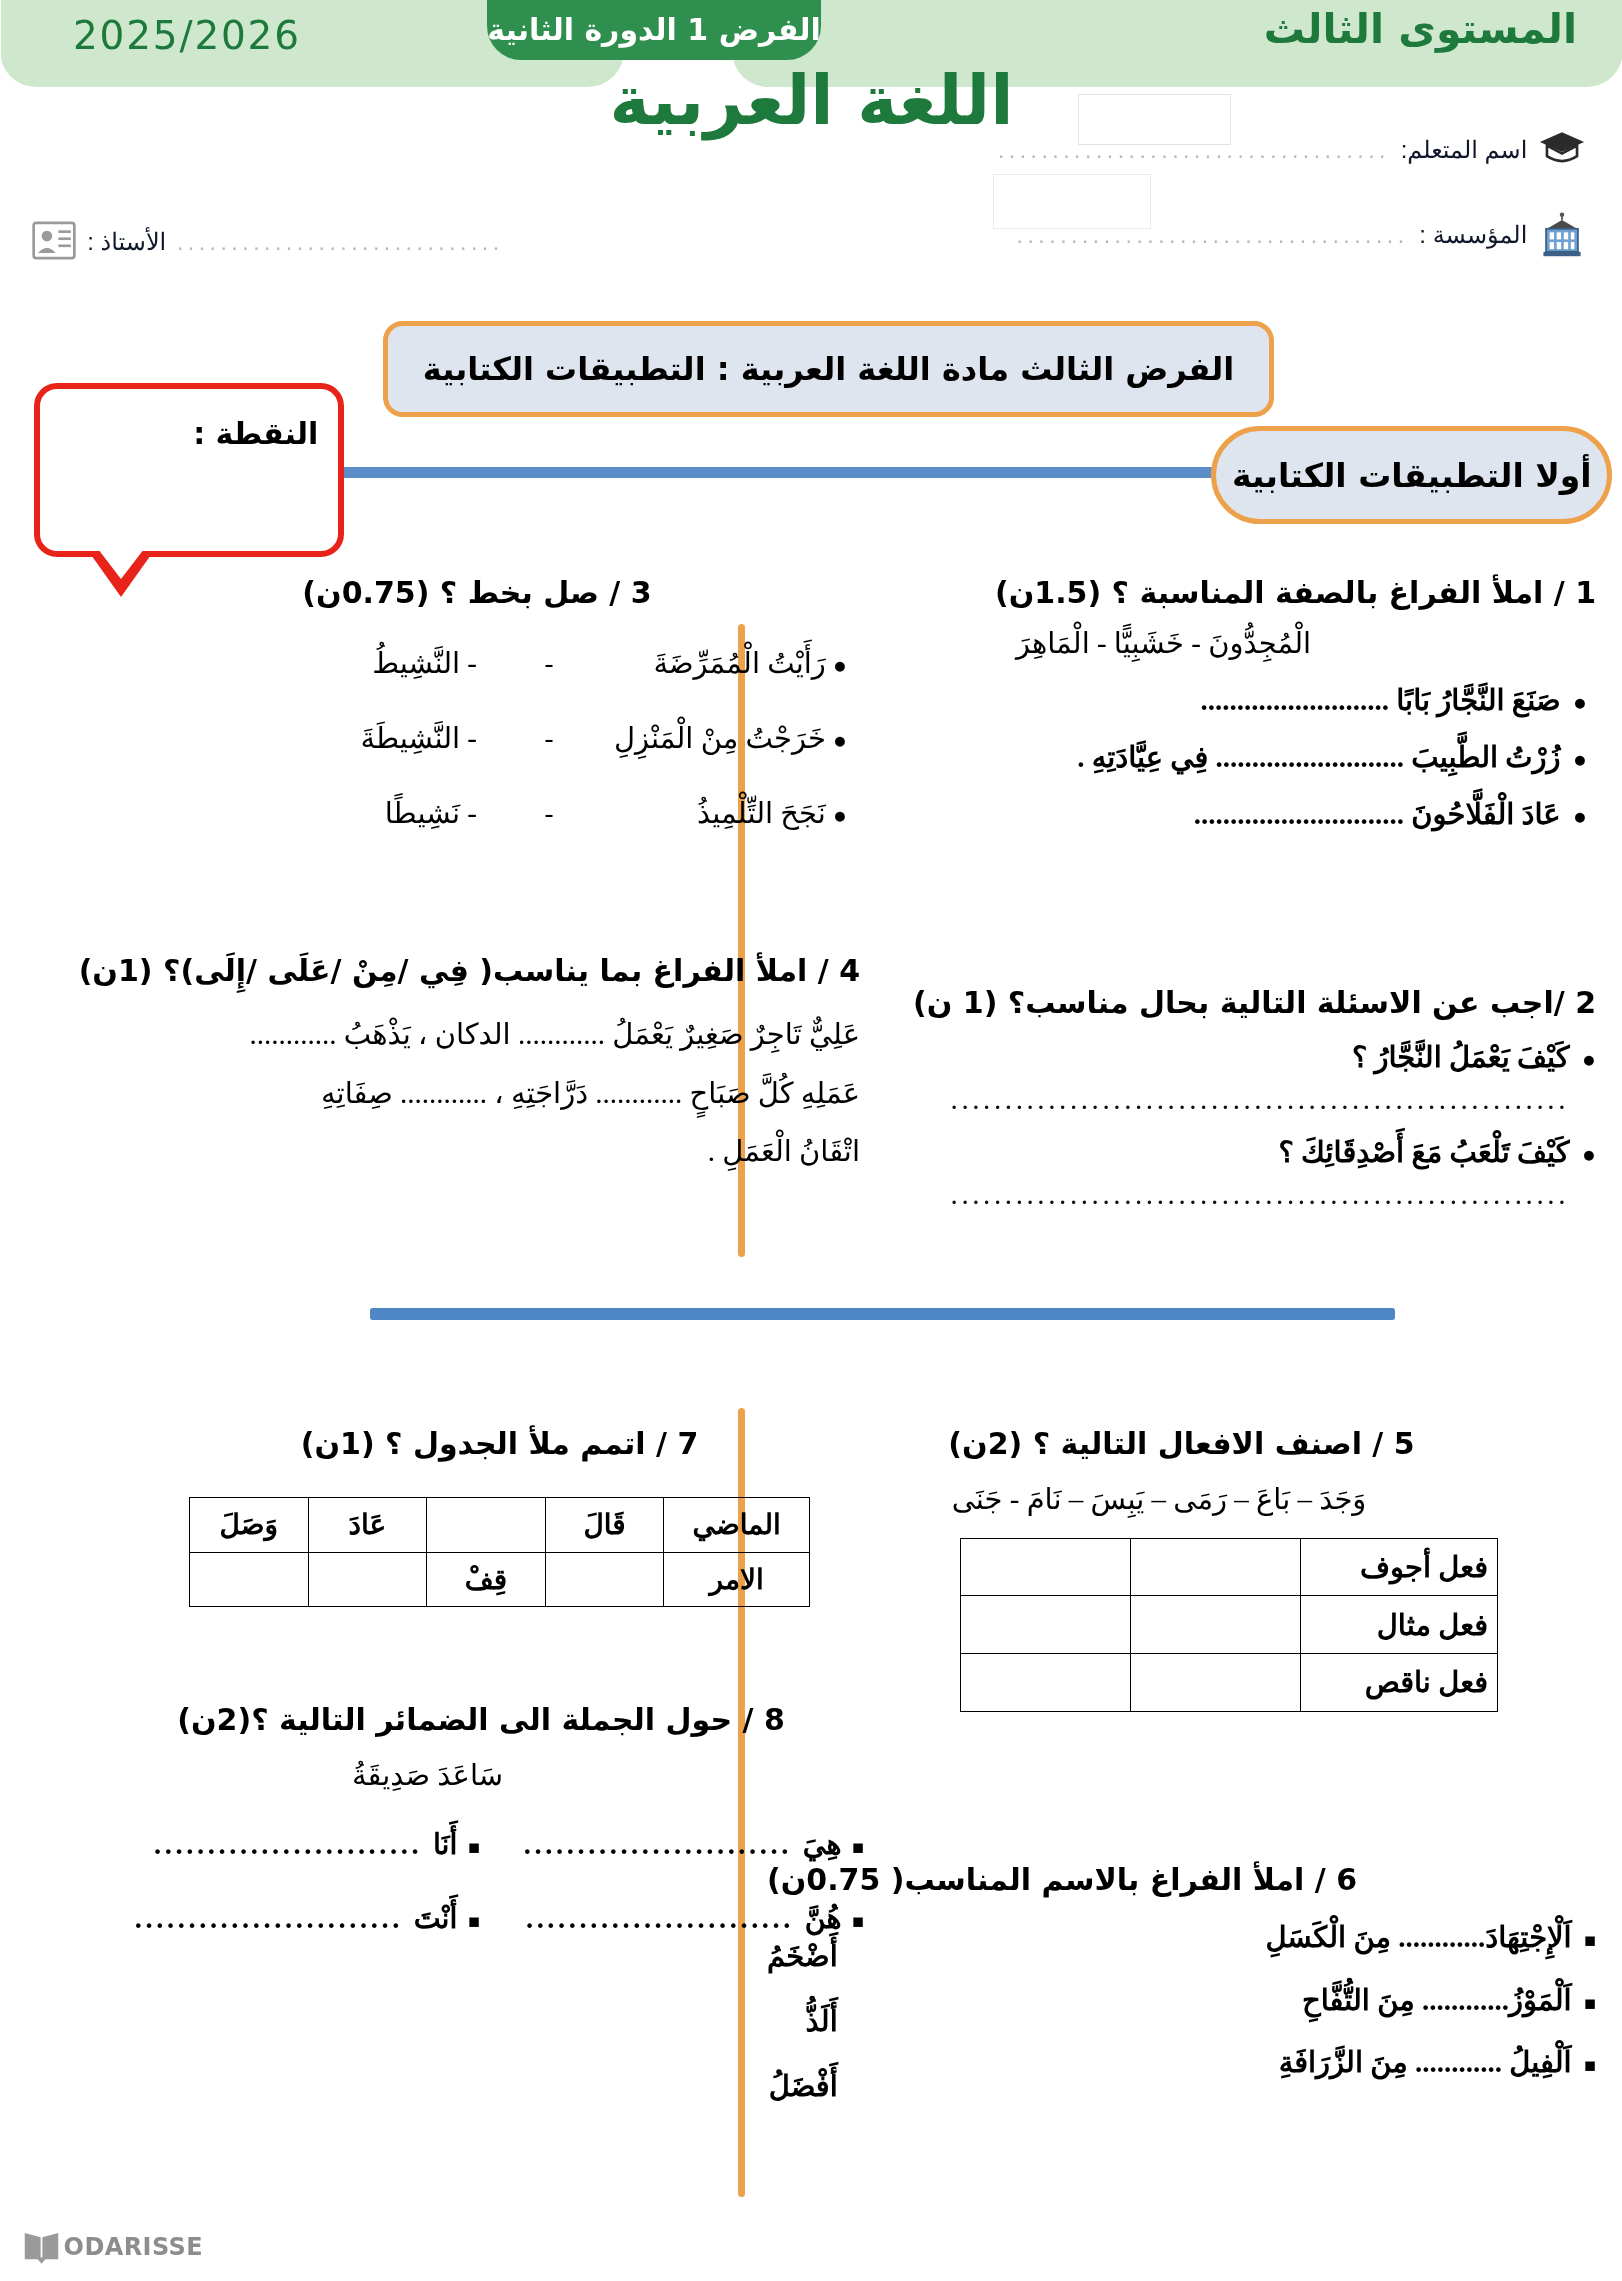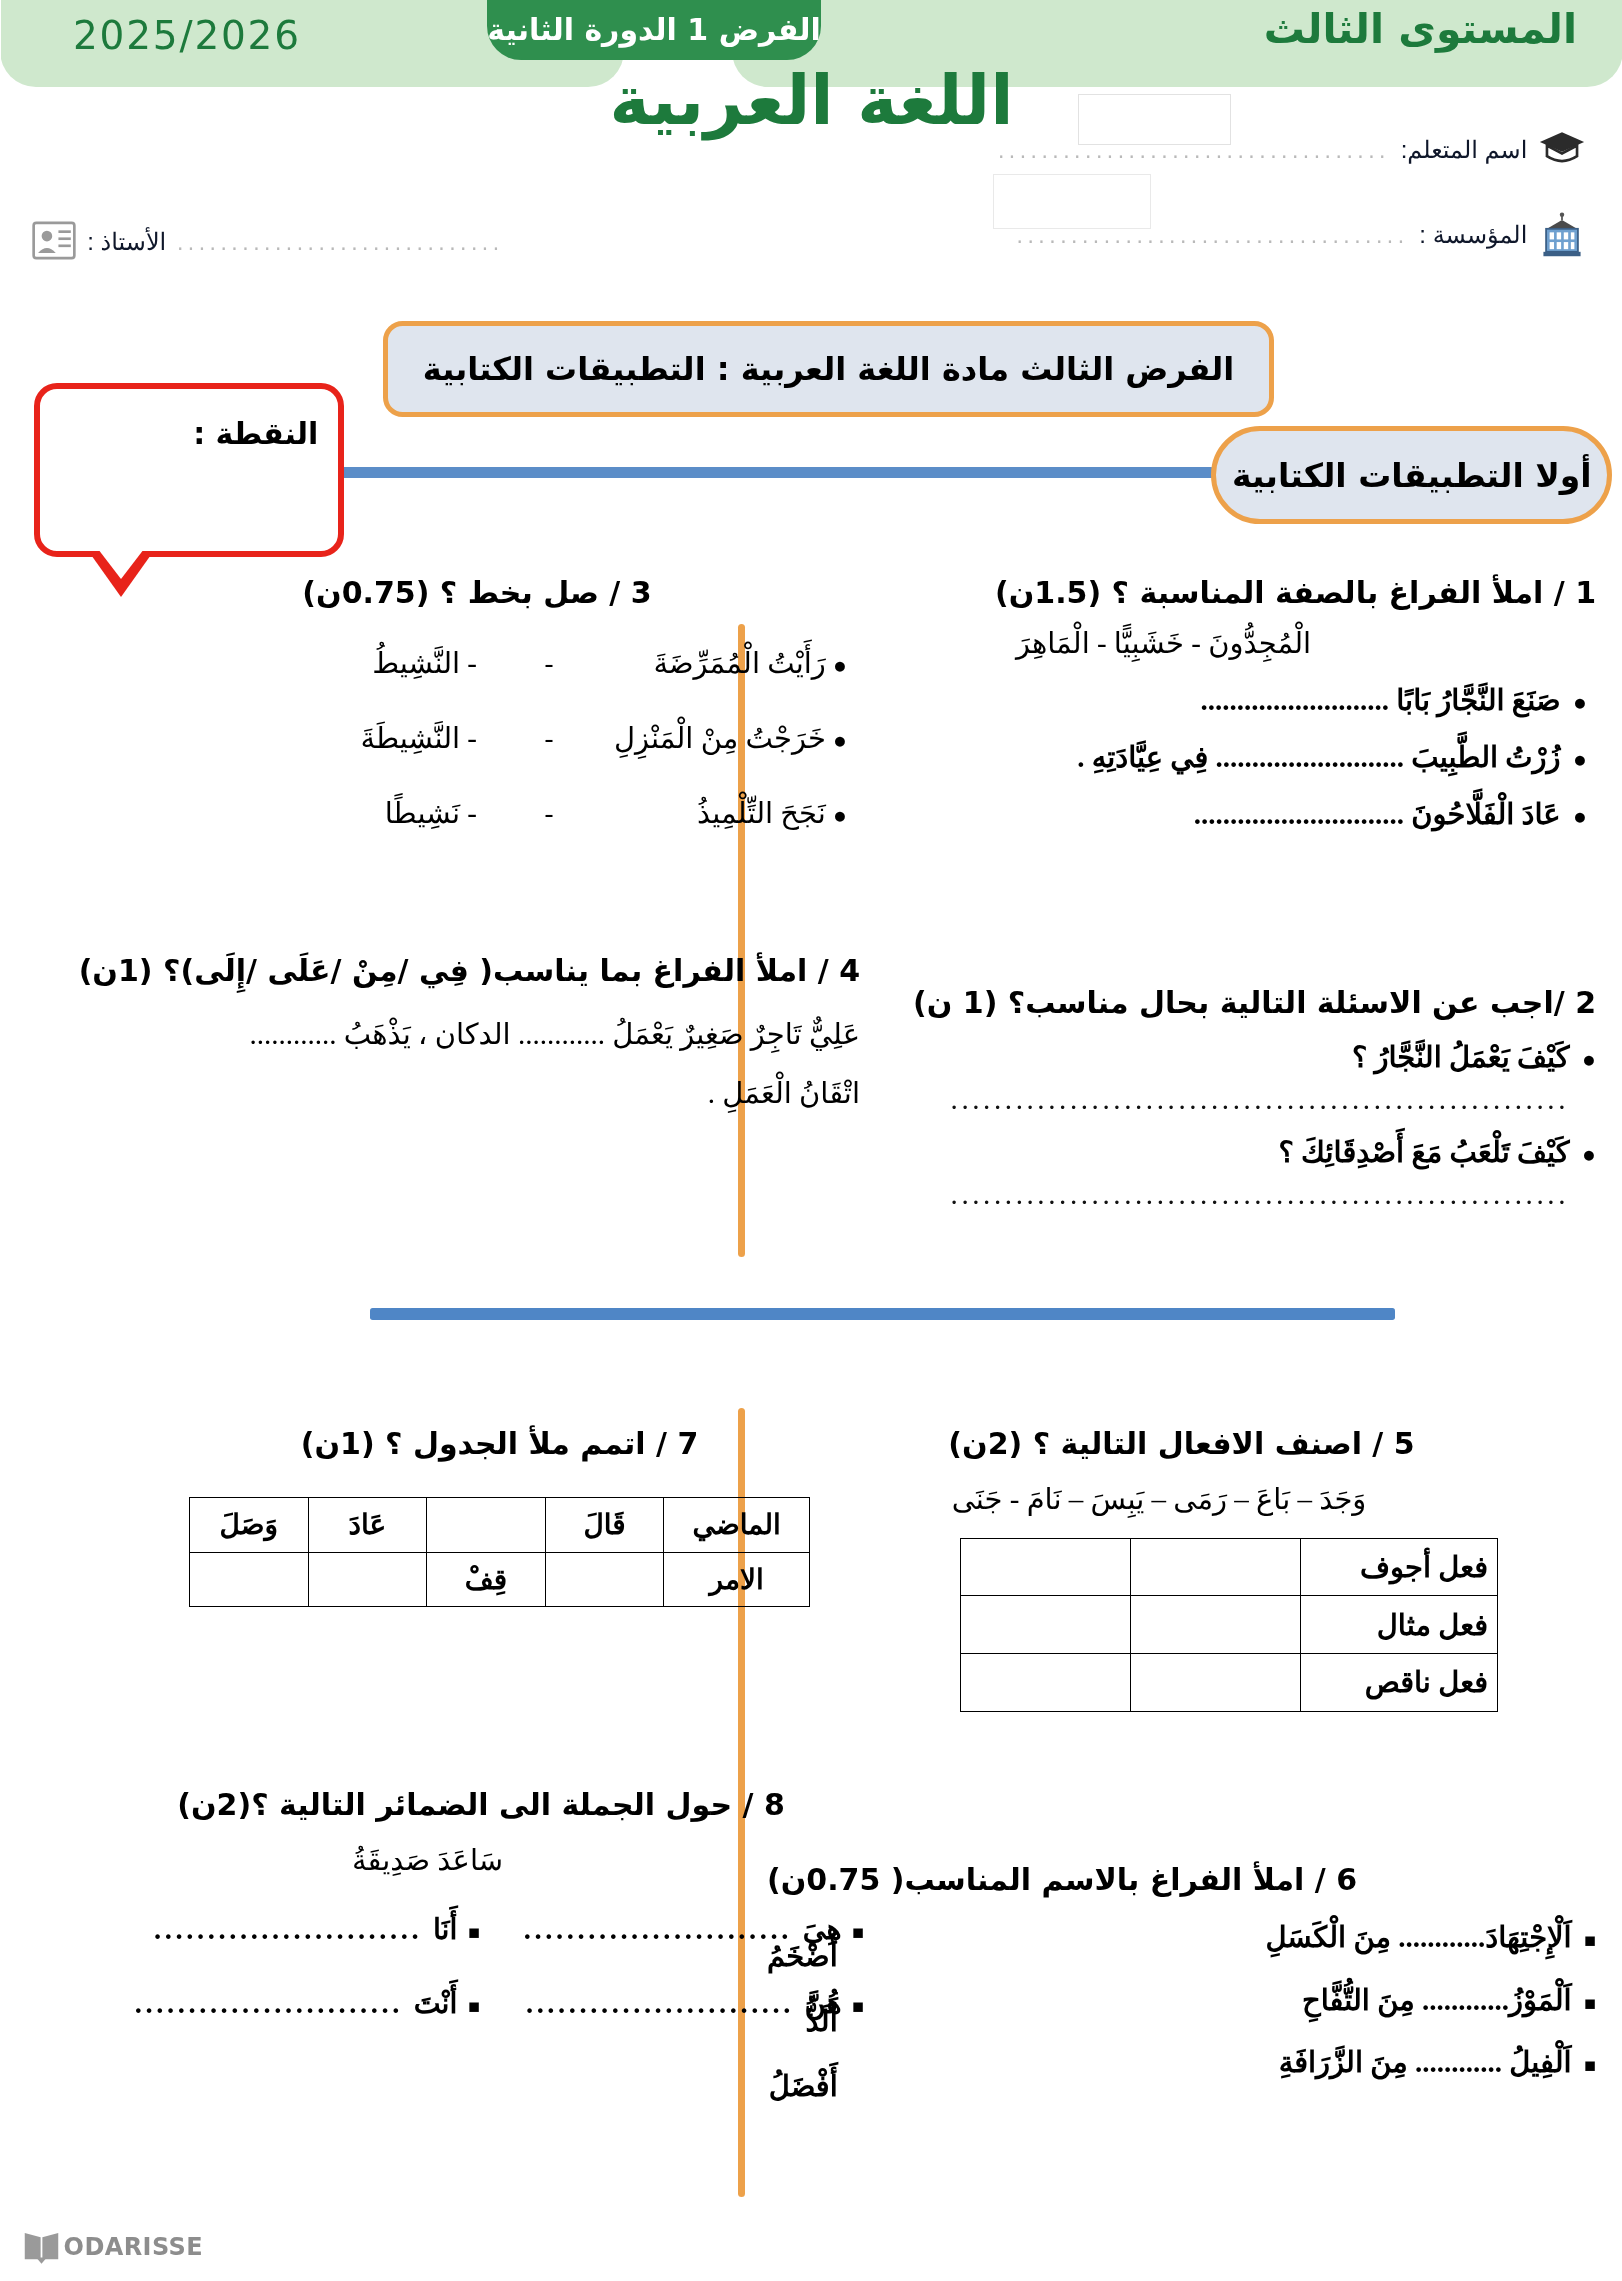--- a/index.html
+++ b/index.html
@@ -368,21 +368,21 @@
     height: 50px;
     font-family: "Liberation Serif", serif;
     font-weight: 700;
     font-size: 28px;
     text-align: center;
     padding: 1.8px 5.3px;
   }
   .tbl7 td.head { width: 134px; }
 
   
-  #q8 { top: 1787px; left: 98px; width: 766px; }
+  #q8 { top: 1702px; left: 98px; width: 766px; }
   #q8 .sentence { text-align: center; margin: 21.4px 107px 36px 0; font-size: 29px; }
   .pronoun-grid { margin-top: 18px; }
   .pronoun-row {
     display: flex;
     justify-content: flex-start;
     gap: 36px;
     margin-bottom: 41px;
   }
   .pronoun-cell {
     display: flex;
@@ -569,20 +569,21 @@
         <span>-</span>
         <span>نَشِيطًا</span>
       </div>
     </div>
   </div>
 </div>
 
 <div class="q" id="q4">
   <div class="q-title">4 / املأ الفراغ بما يناسب( فِي /مِنْ /عَلَى /إِلَى)؟ (1ن)</div>
   <div class="q-body para">عَلِيٌّ تَاجِرٌ صَغِيرٌ يَعْمَلُ ............ الدكان ، يَذْهَبُ ............</div>
+  <div class="q-body para" style="margin-top:5.3px">عَمَلِهِ كُلَّ صَبَاحٍ ............ دَرَّاجَتِهِ ، ............ صِفَاتِهِ</div>
   <div class="q-body para" style="margin-top:5.3px">اتْقَانُ الْعَمَلِ .</div>
 </div>
 
 <div class="q" id="q5">
   <div class="q-title" style="text-align:center">5 / اصنف الافعال التالية  ؟ (2ن)</div>
   <div class="q-body verbs">وَجَدَ – بَاعَ – رَمَى – يَبِسَ – نَامَ - جَنَى</div>
   <table class="tbl5">
     <tbody>
         <tr>
       <td class="head">فعل أجوف</td>

